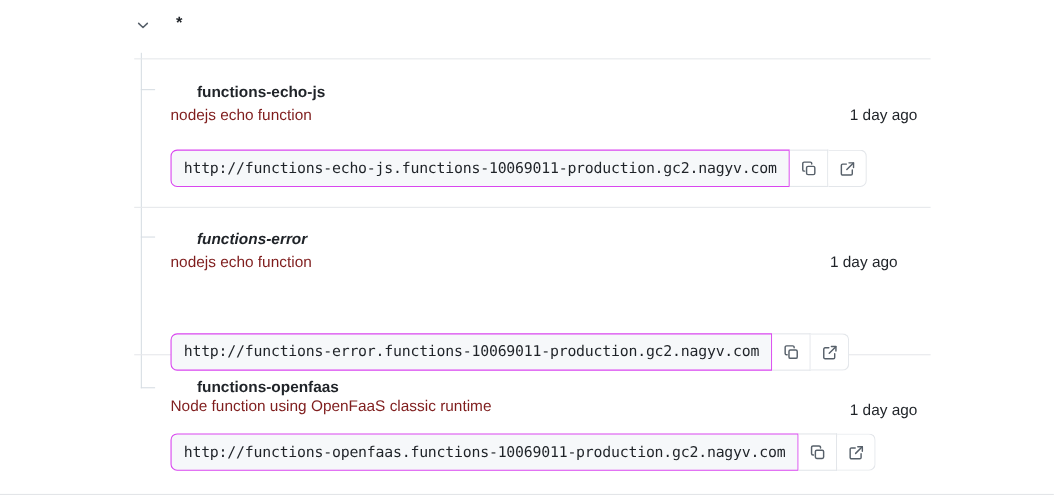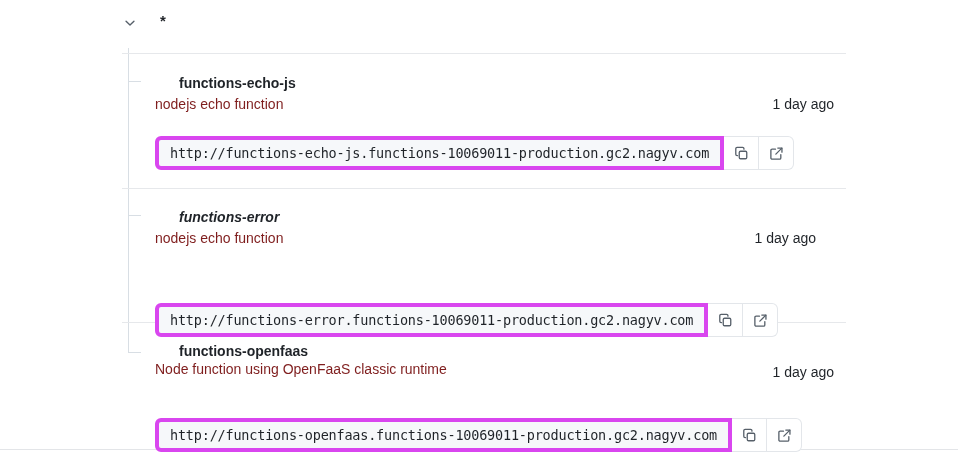--- a/index.html
+++ b/index.html
@@ -124,21 +124,21 @@
   .url-group {
     position: absolute;
     display: flex;
     align-items: stretch;
     height: 34px;
   }
   .url-box {
     display: flex;
     align-items: center;
     background: #f6f8fa;
-    border: 4px solid #d946ef;
+    border: 1px solid #d946ef;
     border-radius: 6px 0 0 6px;
     padding: 0 11px;
     font-family: "DejaVu Sans Mono", "Liberation Mono", monospace;
     font-size: 13.5px;
     color: #1f2328;
     white-space: nowrap;
     letter-spacing: -0.2px;
     box-sizing: border-box;
   }
   .icon-btn {
@@ -227,21 +227,21 @@
       </svg>
     </button>
   </div>
 </div>
 
 <div class="row" style="top:338px;">
   <a class="item-name" style="top:3px;" href="#">functions-openfaas</a>
   <div class="item-desc" style="top:21px;">Node function using OpenFaaS classic runtime</div>
   <div class="item-time" style="top:24px; right:12px;">1 day ago</div>
 
-  <div class="url-group" style="top:80px; left:33px;">
+  <div class="url-group" style="top:56px; left:33px;">
     <div class="url-box">http://functions-openfaas.functions-10069011-production.gc2.nagyv.com</div>
     <button class="icon-btn" aria-label="Copy URL">
       <svg width="15" height="15" viewBox="0 0 16 16" fill="none" aria-hidden="true">
         <rect x="5.6" y="5.6" width="8" height="8" rx="1.4" stroke="#57606a" stroke-width="1.4"></rect>
         <path d="M10.6 3.4 V2.9 A1.4 1.4 0 0 0 9.2 1.5 H3.3 A1.4 1.4 0 0 0 1.9 2.9 V8.8 A1.4 1.4 0 0 0 3.3 10.2 H3.8" stroke="#57606a" stroke-width="1.4" stroke-linecap="round"></path>
       </svg>
     </button>
     <button class="icon-btn" aria-label="Open URL">
       <svg width="15" height="15" viewBox="0 0 16 16" fill="none" aria-hidden="true">
         <path d="M12.6 9.1 V12.7 A1.3 1.3 0 0 1 11.3 14 H3.3 A1.3 1.3 0 0 1 2 12.7 V4.7 A1.3 1.3 0 0 1 3.3 3.4 H6.9" stroke="#57606a" stroke-width="1.4" stroke-linecap="round"></path>

